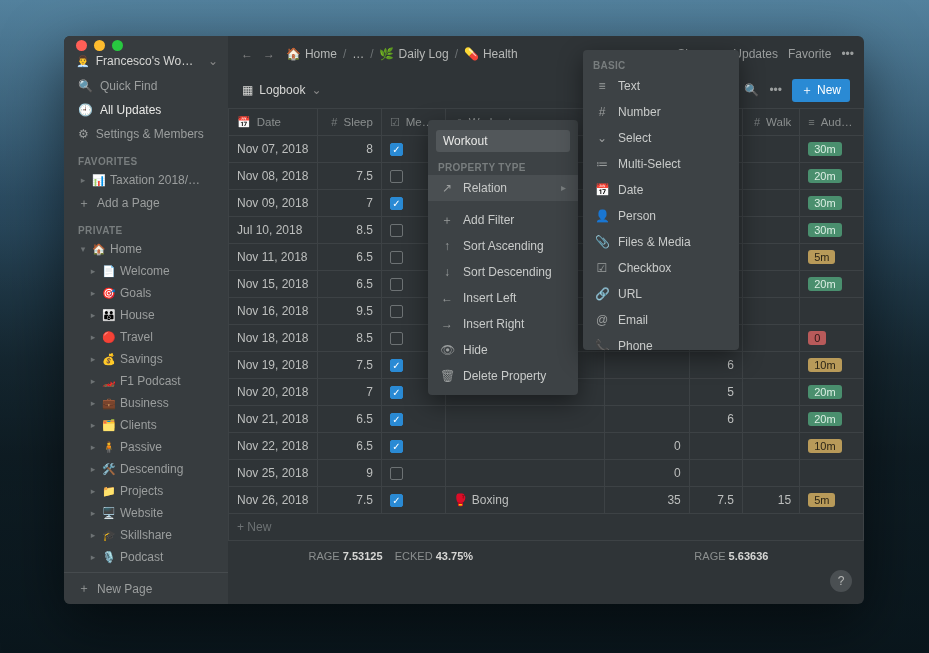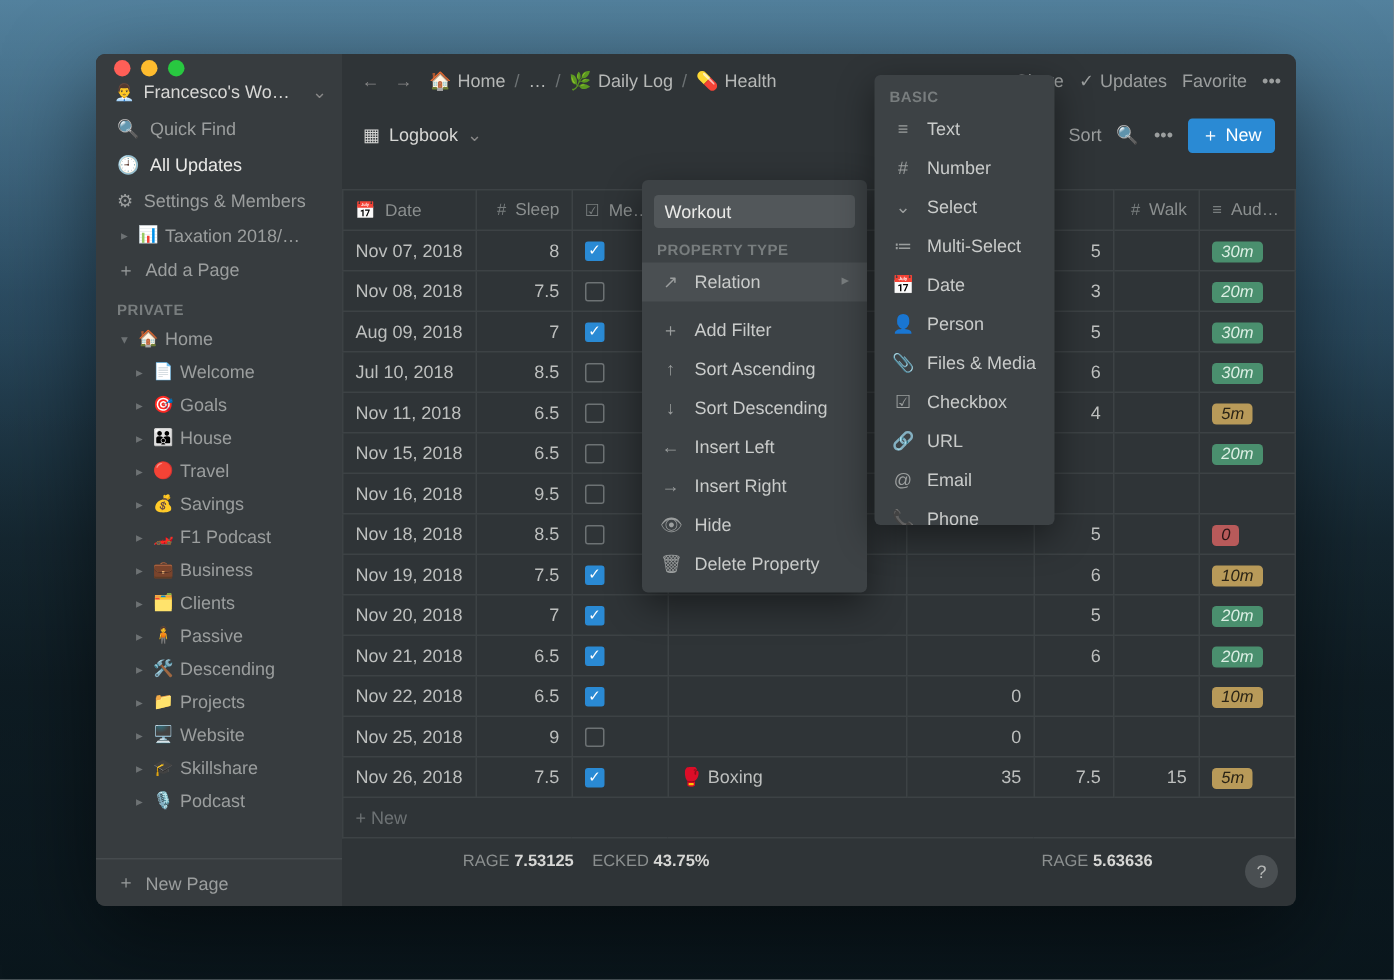--- a/index.html
+++ b/index.html
@@ -31,30 +31,30 @@
   .breadcrumb { display:flex; align-items:center; gap:6px;}
   .breadcrumb .crumb { display:flex; align-items:center; gap:4px; cursor:pointer; color:#b6b8b7;}
   .breadcrumb .sep { color:#6d7274;}
   .topbar-right { margin-left:auto; display:flex; align-items:center; gap:10px;}
   .topbar-right .act { color:#9b9e9e; cursor:pointer; display:flex; align-items:center; gap:4px;}
   .viewbar { height:36px; display:flex; align-items:center; padding:0 14px; gap:10px;}
   .view-tab { display:flex; align-items:center; gap:6px; color:#d7d7d5; font-weight:500; cursor:pointer;}
   .view-right { margin-left:auto; display:flex; align-items:center; gap:10px; color:#9b9e9e;}
   .new-btn { background:#2a8ad4; color:#fff; padding:3px 9px; border-radius:3px; font-weight:500; display:flex; align-items:center; gap:4px; cursor:pointer;}
   
-  .table-wrap { flex:1; overflow:auto; position:relative;margin-top:18px;}
+  .table-wrap { flex:1; overflow:auto; position:relative;}
   table { border-collapse:collapse; width:100%; table-layout:fixed;}
   th, td { border:1px solid #3d4245; padding:0 8px; height:27px; text-align:left; color:#bdbfbe; font-weight:400; overflow:hidden; text-overflow:ellipsis; white-space:nowrap;}
   th { color:#8b8f8f; font-size:11.5px; font-weight:400;}
   th .hicon { margin-right:6px; font-size:11px; color:#787d7e;}
   td.num, th.num { text-align:right;}
   .check { width:13px; height:13px; border:1.5px solid #6d7274; border-radius:2px; display:inline-flex; align-items:center; justify-content:center; vertical-align:middle;}
   .check.on { background:#2a8ad4; border-color:#2a8ad4; color:#fff;}
   .check.on::after { content:"✓"; font-size:10px; line-height:1;}
-  .pill { display:inline-block; padding:1px 6px; border-radius:3px; font-size:11px; color:#0e1a14;font-style:italic;}
+  .pill { display:inline-block; padding:1px 6px; border-radius:3px; font-size:11px; color:#0e1a14;}
   .pill.green { background:#4a8f6e; color:#dcefe4;}
   .pill.yellow { background:#b89a59; color:#2a2416;}
   .pill.red { background:#b85a5a; color:#2a1616;}
   .add-row td { color:#6d7274; cursor:pointer;}
   .calc-row td { color:#8b8f8f; font-size:11px; border:none; height:30px;}
   
   .popover { position:absolute; background:#3d4245; border-radius:4px; box-shadow:0 8px 24px rgba(0,0,0,.45); padding:6px 0; z-index:20;}
   .pop-field { margin:4px 8px 6px; }
   .pop-field input { width:100%; background:#52575a; border:none; border-radius:3px; padding:4px 7px; color:#e9e9e7; font-size:12px; outline:none;}
   .pop-label { padding:4px 10px 2px; color:#787d7e; font-size:10px; letter-spacing:.3px; font-weight:600;}
@@ -88,20 +88,21 @@
     </div>
     <div class="sb-item active">
       <span>🕘</span>
       <span>All Updates</span>
     </div>
     <div class="sb-item">
       <span>⚙︎</span>
       <span>Settings &amp; Members</span>
     </div>
 
+    <div class="sb-section-title">FAVORITES</div>
     <div id="favorites-list">
         <div class="tree-item">
       <span class="arr">▸</span>
       <span class="ico">📊</span>
       <span>Taxation 2018/…</span>
         </div>
       </div>
 
     <div class="sb-item">
       <span>＋</span>
@@ -304,21 +305,21 @@
       <td>Nov 08, 2018</td>
       <td class="num">7.5</td>
       <td><span class="check "></span></td>
       <td></td>
       <td class="num"></td>
       <td class="num">3</td>
       <td class="num"></td>
       <td><span class="pill green">20m</span></td>
     </tr>
             <tr>
-      <td>Aug 09, 2018</td>
+      <td>Nov 09, 2018</td>
       <td class="num">7</td>
       <td><span class="check on"></span></td>
       <td></td>
       <td class="num"></td>
       <td class="num">5</td>
       <td class="num"></td>
       <td><span class="pill green">30m</span></td>
     </tr>
             <tr>
       <td>Jul 10, 2018</td>
@@ -486,21 +487,21 @@
       <span class="picon">👁</span>
       <span>Hide</span>
           </div>
           <div class="pop-item">
       <span class="picon">🗑</span>
       <span>Delete Property</span>
           </div>
         </div>
     </div>
 
-    <div class="popover" style="left:355px; top:14px; width:120px; max-height:300px; overflow:hidden">
+    <div class="popover" style="left:355px; top:14px; width:156px; max-height:300px; overflow:hidden">
       <div class="pop-label">BASIC</div>
       <div id="type-basic">
           <div class="pop-item">
       <span class="picon">≡</span>
       <span>Text</span>
           </div>
           <div class="pop-item">
       <span class="picon">#</span>
       <span>Number</span>
           </div>

